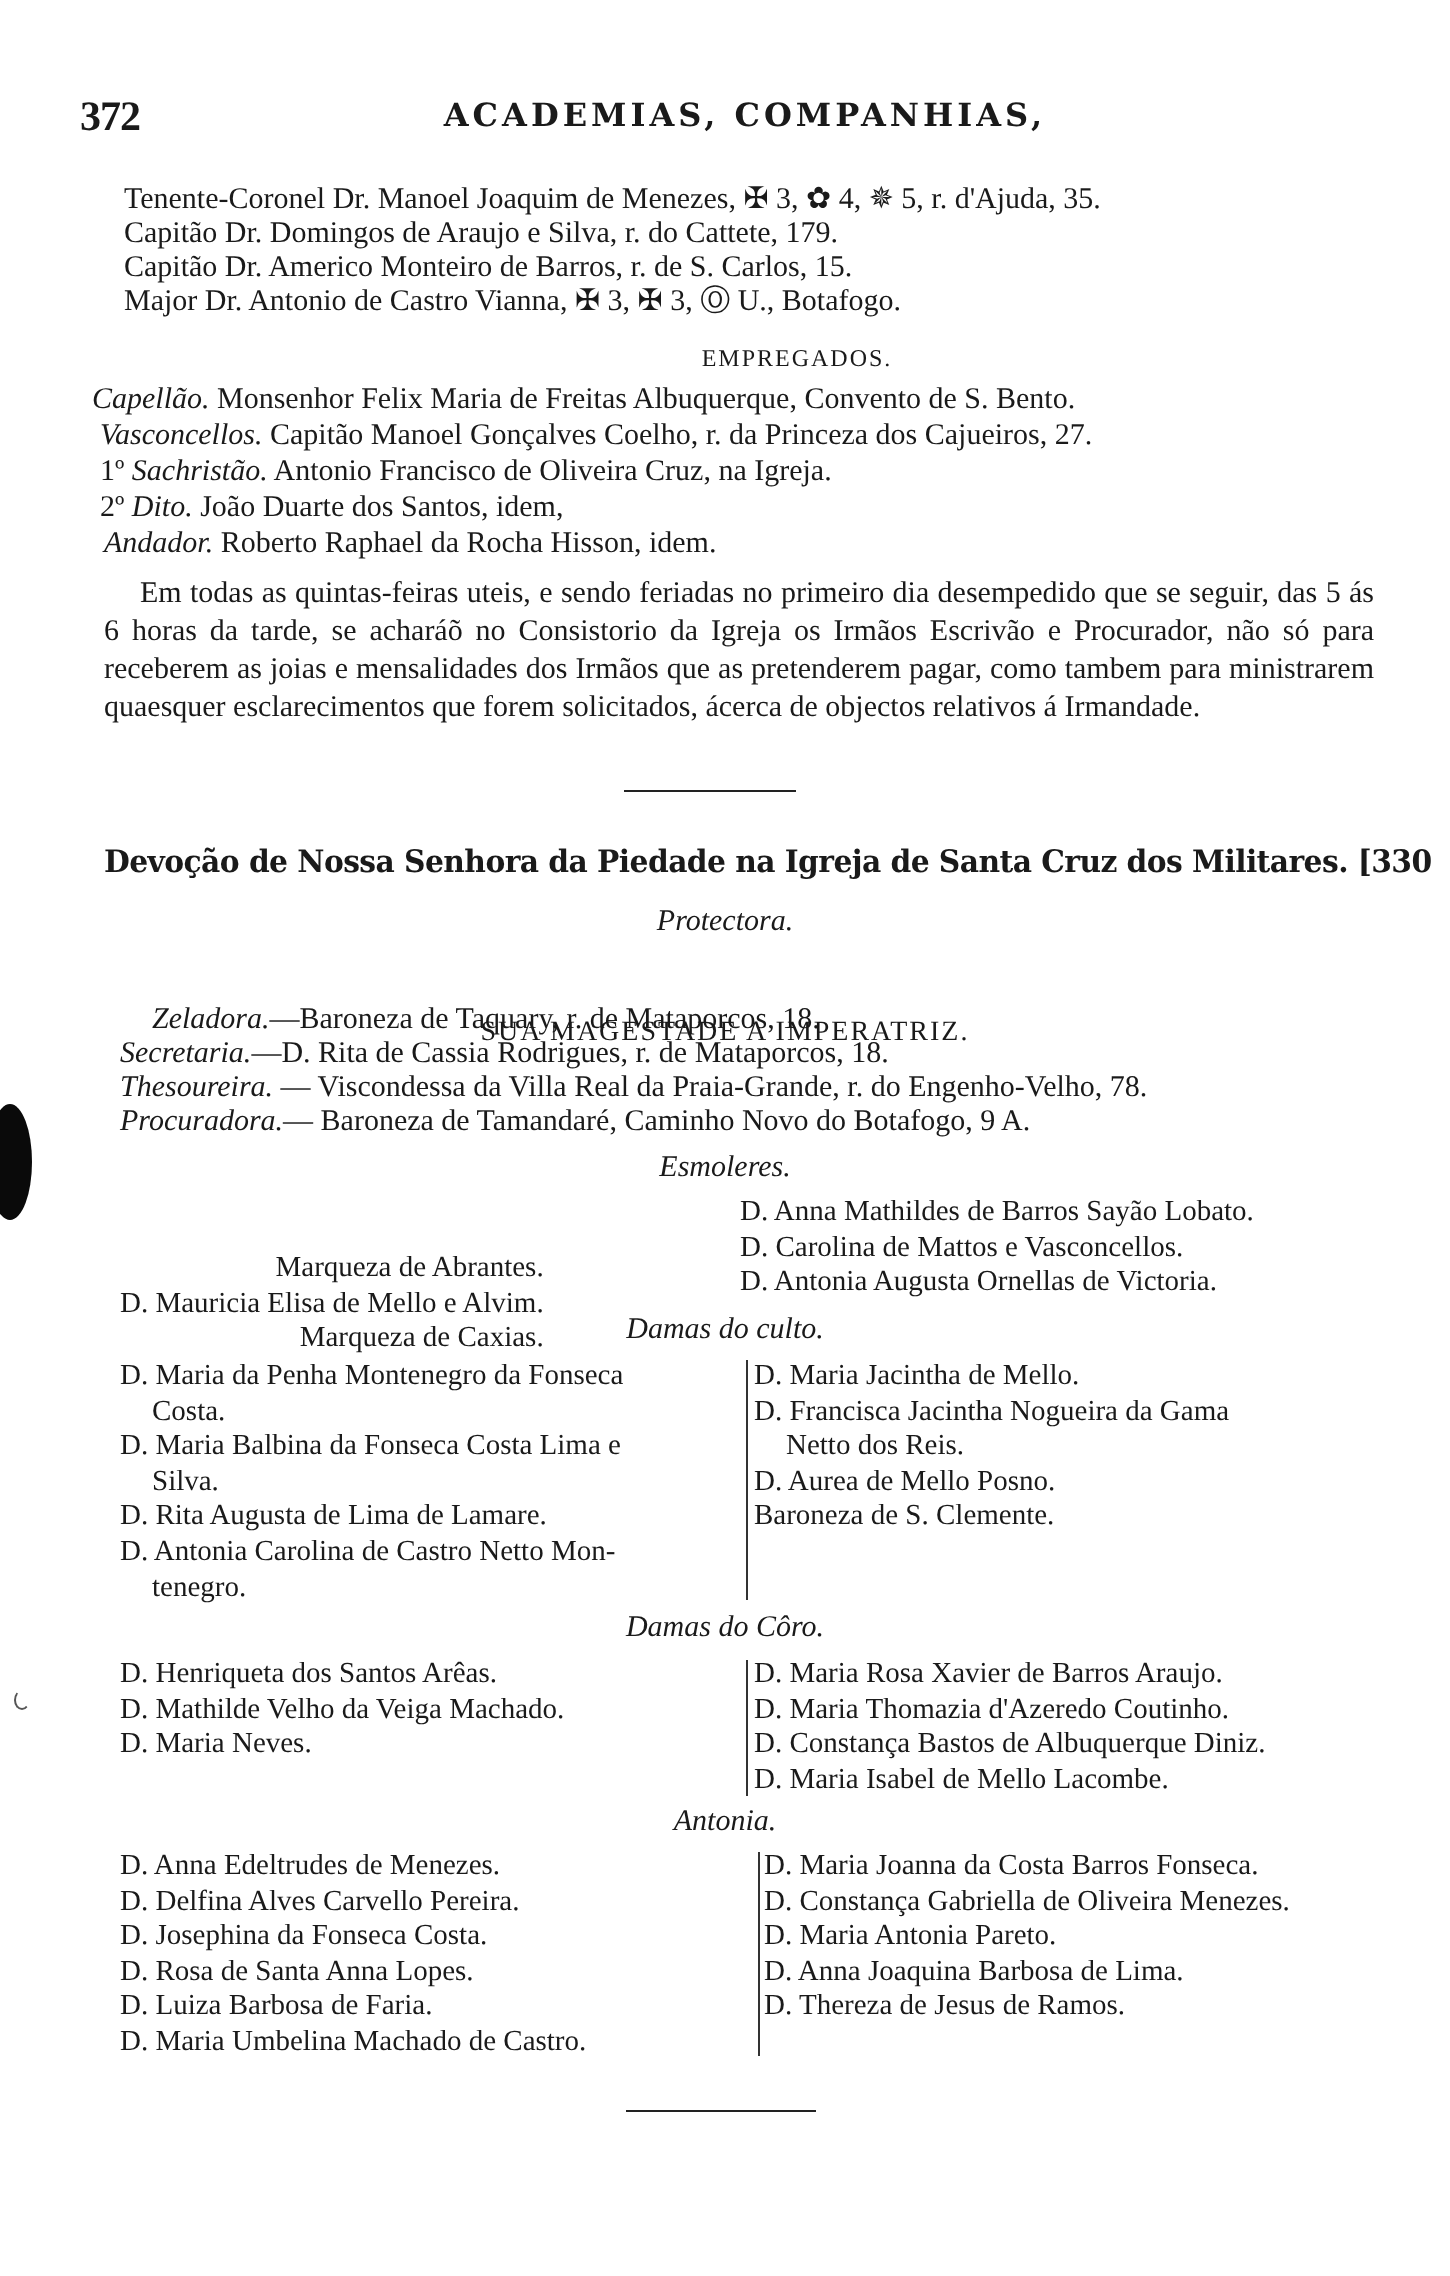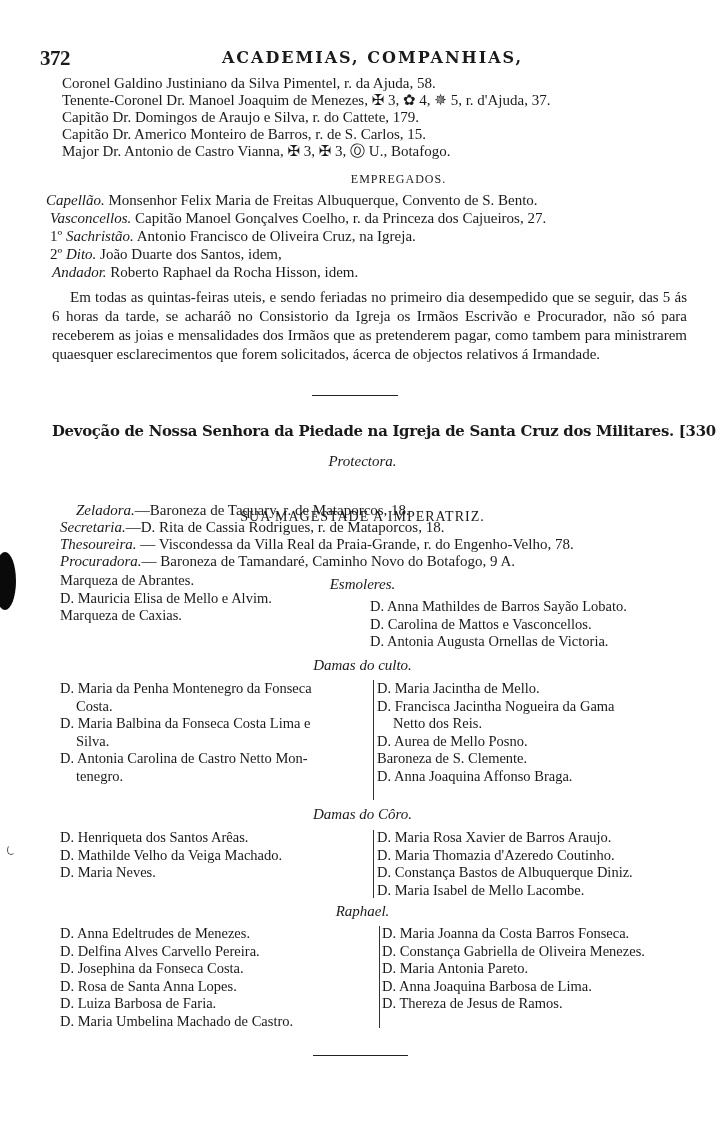--- a/index.html
+++ b/index.html
@@ -29,22 +29,21 @@
 <body>
 
 <div class="page">
 
   <div class="blot"></div>
   <div class="mark"></div>
 
   <div class="abs pagenum">372</div>
   <div class="abs runhead">ACADEMIAS, COMPANHIAS,</div>
 
-  <div class="abs line" style="left:62px; top:75px;">Coronel Galdino Justiniano da Silva Pimentel, r. da Ajuda, 58.</div>
-  <div class="abs line" style="left:62px; top:92px;">Tenente-Coronel Dr. Manoel Joaquim de Menezes, ✠ 3, ✿ 4, ✵ 5, r. d'Ajuda, 37.</div>
+  <div class="abs line" style="left:62px; top:92px;">Tenente-Coronel Dr. Manoel Joaquim de Menezes, ✠ 3, ✿ 4, ✵ 5, r. d'Ajuda, 35.</div>
   <div class="abs line" style="left:62px; top:109px;">Capitão Dr. Domingos de Araujo e Silva, r. do Cattete, 179.</div>
   <div class="abs line" style="left:62px; top:126px;">Capitão Dr. Americo Monteiro de Barros, r. de S. Carlos, 15.</div>
   <div class="abs line" style="left:62px; top:143px;">Major Dr. Antonio de Castro Vianna, ✠ 3, ✠ 3, Ⓞ U., Botafogo.</div>
 
   <div class="abs center small-caps" style="top:172px;padding-left:36px;">EMPREGADOS.</div>
 
   <div class="abs line" style="left:46px; top:192px;">
     <span class="ital">Capellão.</span>
     <span>Monsenhor Felix Maria de Freitas Albuquerque, Convento de S. Bento.</span>
   </div>
@@ -86,65 +85,65 @@
     <span class="ital">Secretaria.</span><span>—D. Rita de Cassia Rodrigues, r. de Mataporcos, 18.</span>
   </div>
   <div class="abs line" style="left:60px; top:536px;">
     <span class="ital">Thesoureira.</span> <span>— Viscondessa da Villa Real da Praia-Grande, r. do Engenho-Velho, 78.</span>
   </div>
   <div class="abs line" style="left:60px; top:553px;">
     <span class="ital">Procuradora.</span><span>— Baroneza de Tamandaré, Caminho Novo do Botafogo, 9 A.</span>
   </div>
 
   <div class="abs center ital line" style="top:576px;">Esmoleres.</div>
-  <div class="col" style="left:60px; top:572px;">
+  <div class="col" style="left:60px; top:626px;text-align:right;">
     <div>Marqueza de Abrantes.</div>
     <div>D. Mauricia Elisa de Mello e Alvim.</div>
     <div>Marqueza de Caxias.</div>
   </div>
   <div class="col" style="left:370px; top:598px;">
     <div>D. Anna Mathildes de Barros Sayão Lobato.</div>
     <div>D. Carolina de Mattos e Vasconcellos.</div>
     <div>D. Antonia Augusta Ornellas de Victoria.</div>
   </div>
 
   <div class="abs center ital line" style="top:657px;">Damas do culto.</div>
   <div class="col" style="left:60px; top:680px; width:310px;">
     <div>D. Maria da Penha Montenegro da Fonseca</div>
     <div class="hang">Costa.</div>
     <div>D. Maria Balbina da Fonseca Costa Lima e</div>
     <div class="hang">Silva.</div>
+    <div>D. Rita Augusta de Lima de Lamare.</div>
     <div>D. Antonia Carolina de Castro Netto Mon-</div>
     <div class="hang">tenegro.</div>
   </div>
   <div class="vdiv" style="left:373px; top:680px; height:120px;"></div>
   <div class="col" style="left:377px; top:680px;">
     <div>D. Maria Jacintha de Mello.</div>
     <div>D. Francisca Jacintha Nogueira da Gama</div>
     <div class="hang">Netto dos Reis.</div>
     <div>D. Aurea de Mello Posno.</div>
     <div>Baroneza de S. Clemente.</div>
-    <div>D. Anna Joaquina Affonso Braga.</div>
   </div>
 
   <div class="abs center ital line" style="top:806px;">Damas do Côro.</div>
   <div class="col" style="left:60px; top:829px;">
     <div>D. Henriqueta dos Santos Arêas.</div>
     <div>D. Mathilde Velho da Veiga Machado.</div>
     <div>D. Maria Neves.</div>
   </div>
   <div class="vdiv" style="left:373px; top:830px; height:68px;"></div>
   <div class="col" style="left:377px; top:829px;">
     <div>D. Maria Rosa Xavier de Barros Araujo.</div>
     <div>D. Maria Thomazia d'Azeredo Coutinho.</div>
     <div>D. Constança Bastos de Albuquerque Diniz.</div>
     <div>D. Maria Isabel de Mello Lacombe.</div>
   </div>
 
-  <div class="abs center ital line" style="top:903px;">Raphael.</div>
+  <div class="abs center ital line" style="top:903px;">Antonia.</div>
   <div class="col" style="left:60px; top:925px;">
     <div>D. Anna Edeltrudes de Menezes.</div>
     <div>D. Delfina Alves Carvello Pereira.</div>
     <div>D. Josephina da Fonseca Costa.</div>
     <div>D. Rosa de Santa Anna Lopes.</div>
     <div>D. Luiza Barbosa de Faria.</div>
     <div>D. Maria Umbelina Machado de Castro.</div>
   </div>
   <div class="vdiv" style="left:379px; top:926px; height:102px;"></div>
   <div class="col" style="left:382px; top:925px;">

